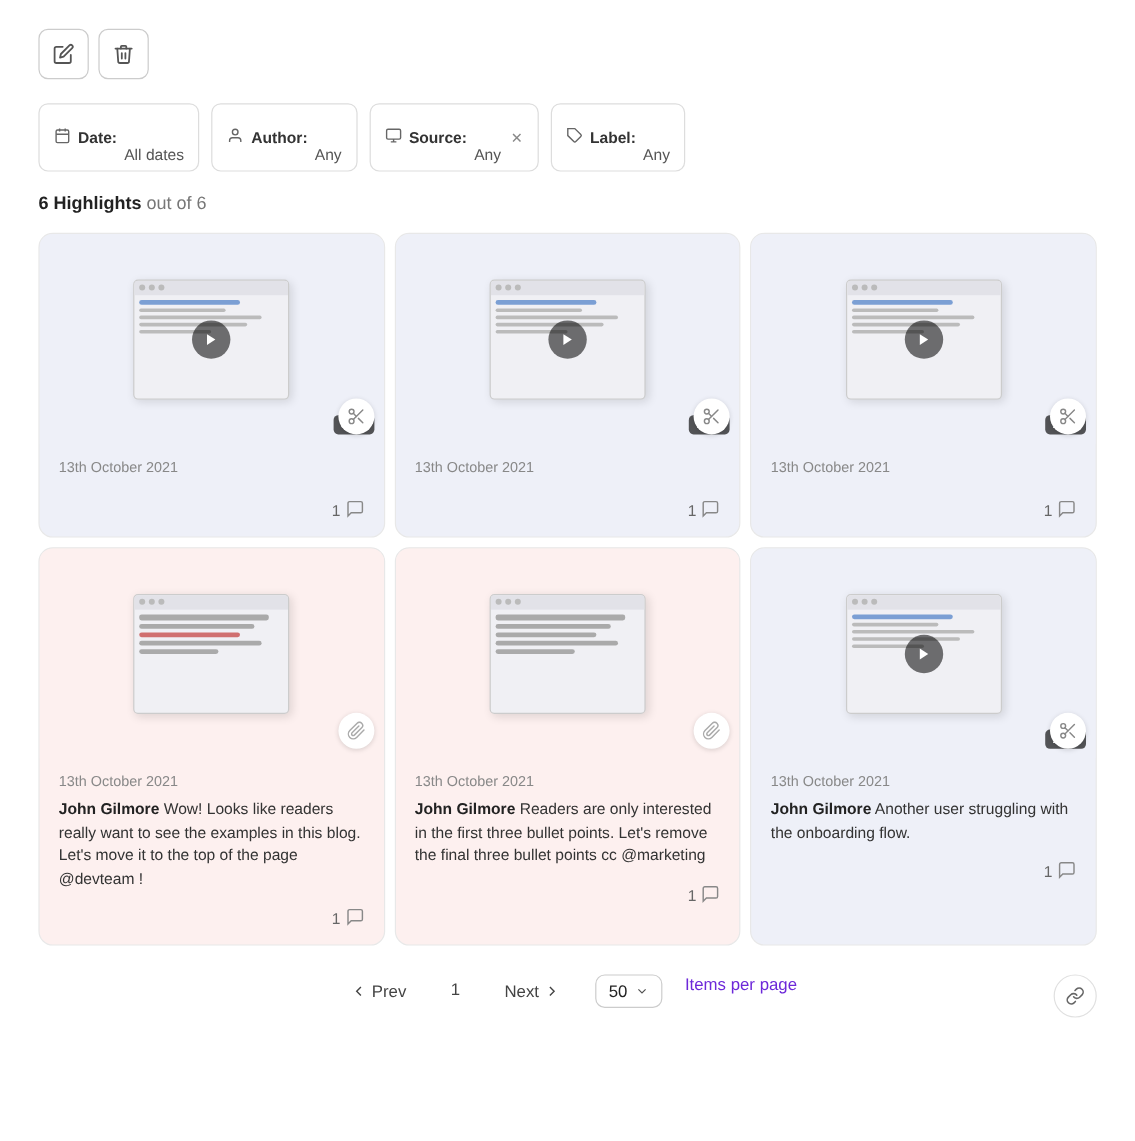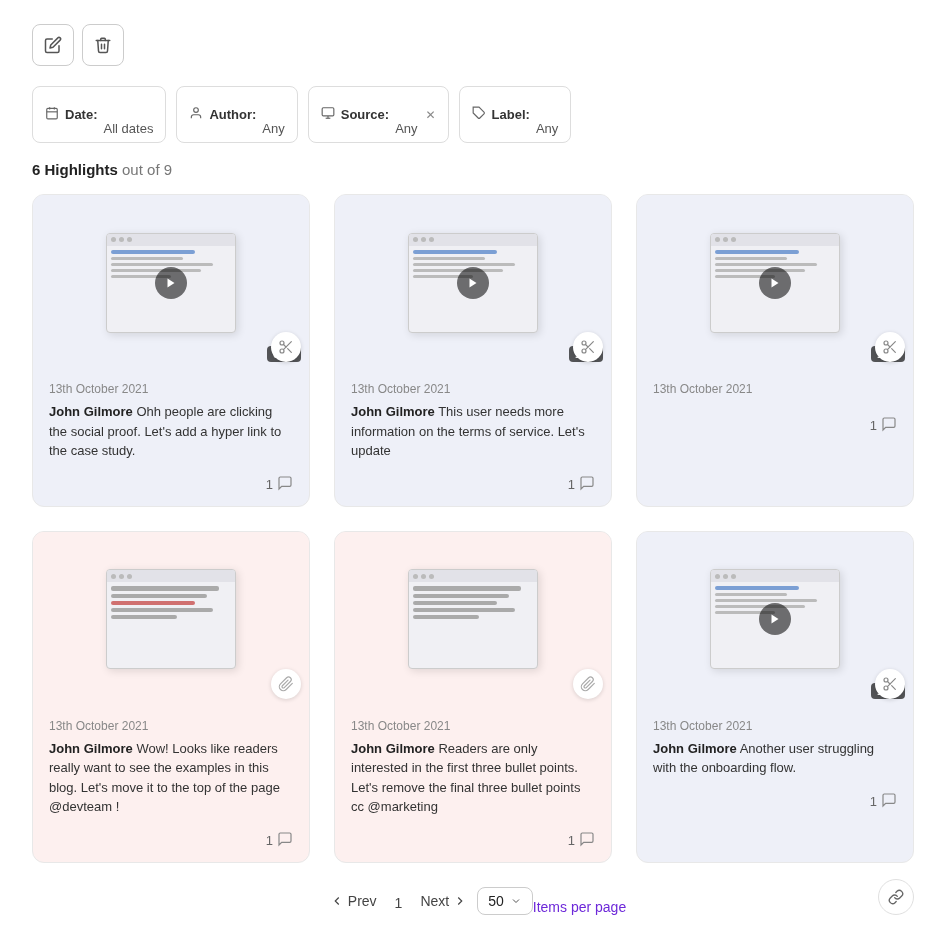--- a/index.html
+++ b/index.html
@@ -80,21 +80,21 @@
     }
     .highlights-count .out-of {
       font-weight: 400;
       color: #777;
     }
 
     
     .cards-grid {
       display: grid;
       grid-template-columns: repeat(3, 1fr);
-      gap: 24px;
+      gap: 8px;
       margin-bottom: 24px;
     }
 
     
     .card {
       border-radius: 12px;
       overflow: hidden;
       border: 1px solid #e8e8e8;
       background: #fff;
     }
@@ -218,23 +218,23 @@
       padding: 0 16px 12px;
       gap: 4px;
       font-size: 13px;
       color: #666;
     }
     .comment-icon { font-size: 14px; }
 
     
     .pagination-row {
       display: flex;
-      align-items: flex-end;
+      align-items: flex-start;
       justify-content: center;
-      gap: 0;
+      gap: 19px;
       margin-top: 8px;
       position: relative;
     }
     .page-btn {
       display: flex;
       align-items: center;
       gap: 4px;
       font-size: 14px;
       color: #444;
       cursor: pointer;
@@ -343,21 +343,21 @@
           <line x1="7" y1="7" x2="7.01" y2="7"></line>
         </svg>
     </span>
     <span class="filter-label">Label:</span>
     <span class="filter-value">Any</span>
   </div>
 </div>
 
 <div class="highlights-count">
   <span>6 Highlights</span>
-  <span class="out-of">out of 9</span>
+  <span class="out-of">out of 6</span>
 </div>
 
 <div class="cards-grid" id="cards-container">
 <div class="card blue-bg">
 
     <div class="card-thumbnail">
 
     <div class="mini-browser">
       <div class="mini-browser-bar">
         <div class="mini-dot"></div>
@@ -388,23 +388,20 @@
             <circle cx="6" cy="18" r="3"></circle>
             <line x1="20" y1="4" x2="8.12" y2="15.88"></line>
             <line x1="14.47" y1="14.48" x2="20" y2="20"></line>
             <line x1="8.12" y1="8.12" x2="12" y2="12"></line>
           </svg>
       </div>
     </div>
 
     <div class="card-body">
       <div class="card-date">13th October 2021</div>
-      <div class="card-text">
-        <span class="card-author">John Gilmore</span> Ohh people are clicking the social proof. Let's add a hyper link to the case study.
-      </div>
     </div>
     <div class="card-footer">
       <span>1</span>
       <span class="comment-icon">
         <svg width="16" height="16" viewBox="0 0 24 24" fill="none" stroke="#888" stroke-width="1.8">
             <path d="M21 15a2 2 0 0 1-2 2H7l-4 4V5a2 2 0 0 1 2-2h14a2 2 0 0 1 2 2z"></path>
           </svg>
       </span>
     </div>
   </div>
@@ -442,23 +439,20 @@
             <circle cx="6" cy="18" r="3"></circle>
             <line x1="20" y1="4" x2="8.12" y2="15.88"></line>
             <line x1="14.47" y1="14.48" x2="20" y2="20"></line>
             <line x1="8.12" y1="8.12" x2="12" y2="12"></line>
           </svg>
       </div>
     </div>
 
     <div class="card-body">
       <div class="card-date">13th October 2021</div>
-      <div class="card-text">
-        <span class="card-author">John Gilmore</span> This user needs more information on the terms of service. Let's update
-      </div>
     </div>
     <div class="card-footer">
       <span>1</span>
       <span class="comment-icon">
         <svg width="16" height="16" viewBox="0 0 24 24" fill="none" stroke="#888" stroke-width="1.8">
             <path d="M21 15a2 2 0 0 1-2 2H7l-4 4V5a2 2 0 0 1 2-2h14a2 2 0 0 1 2 2z"></path>
           </svg>
       </span>
     </div>
   </div>

